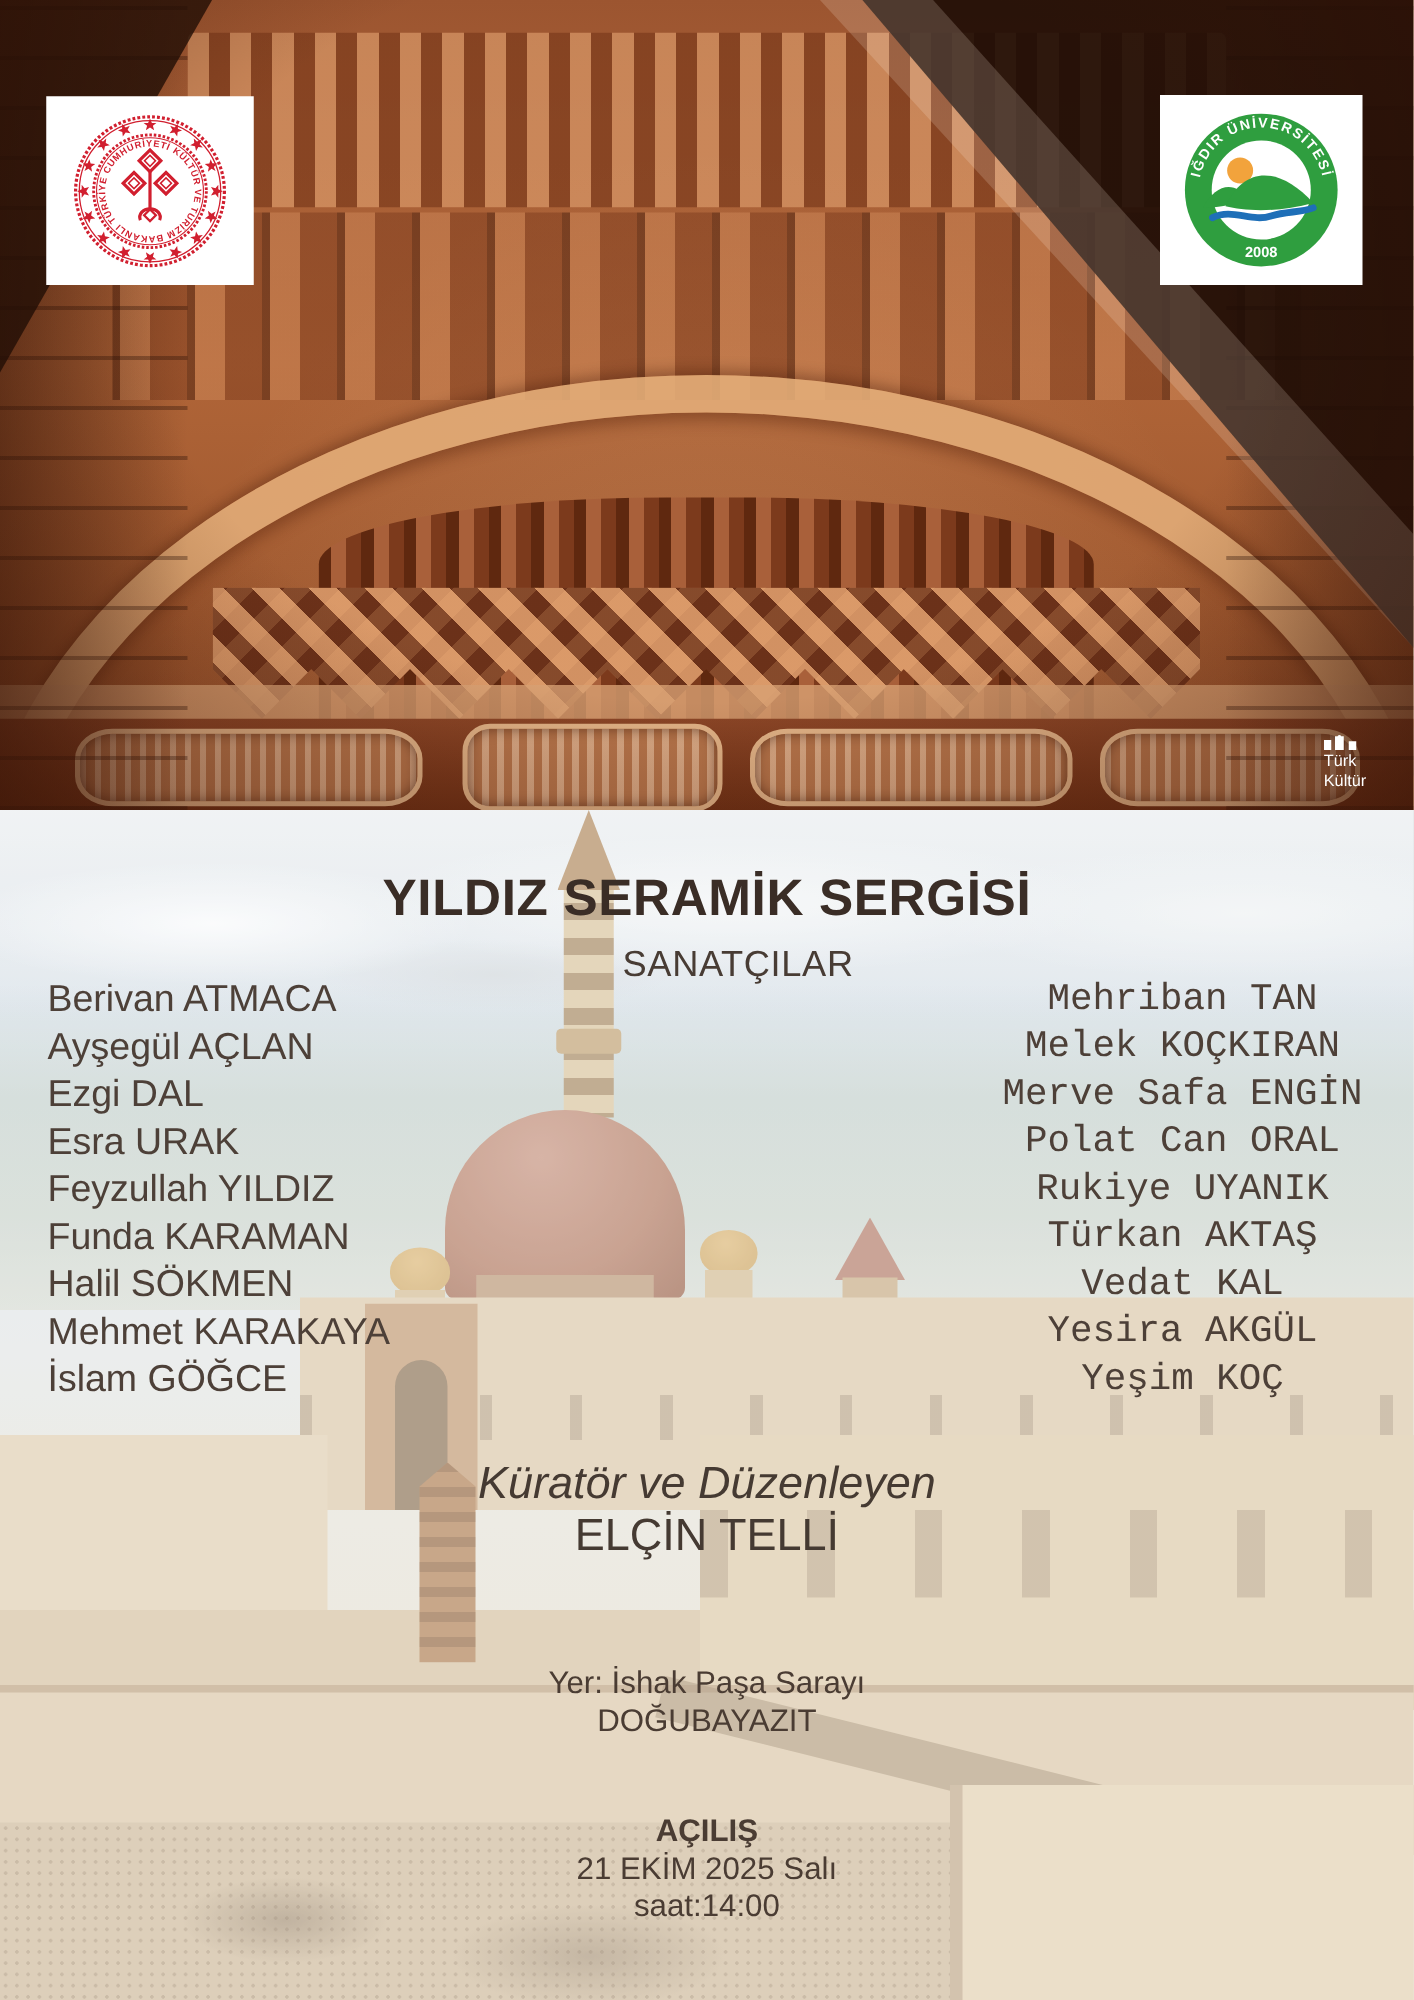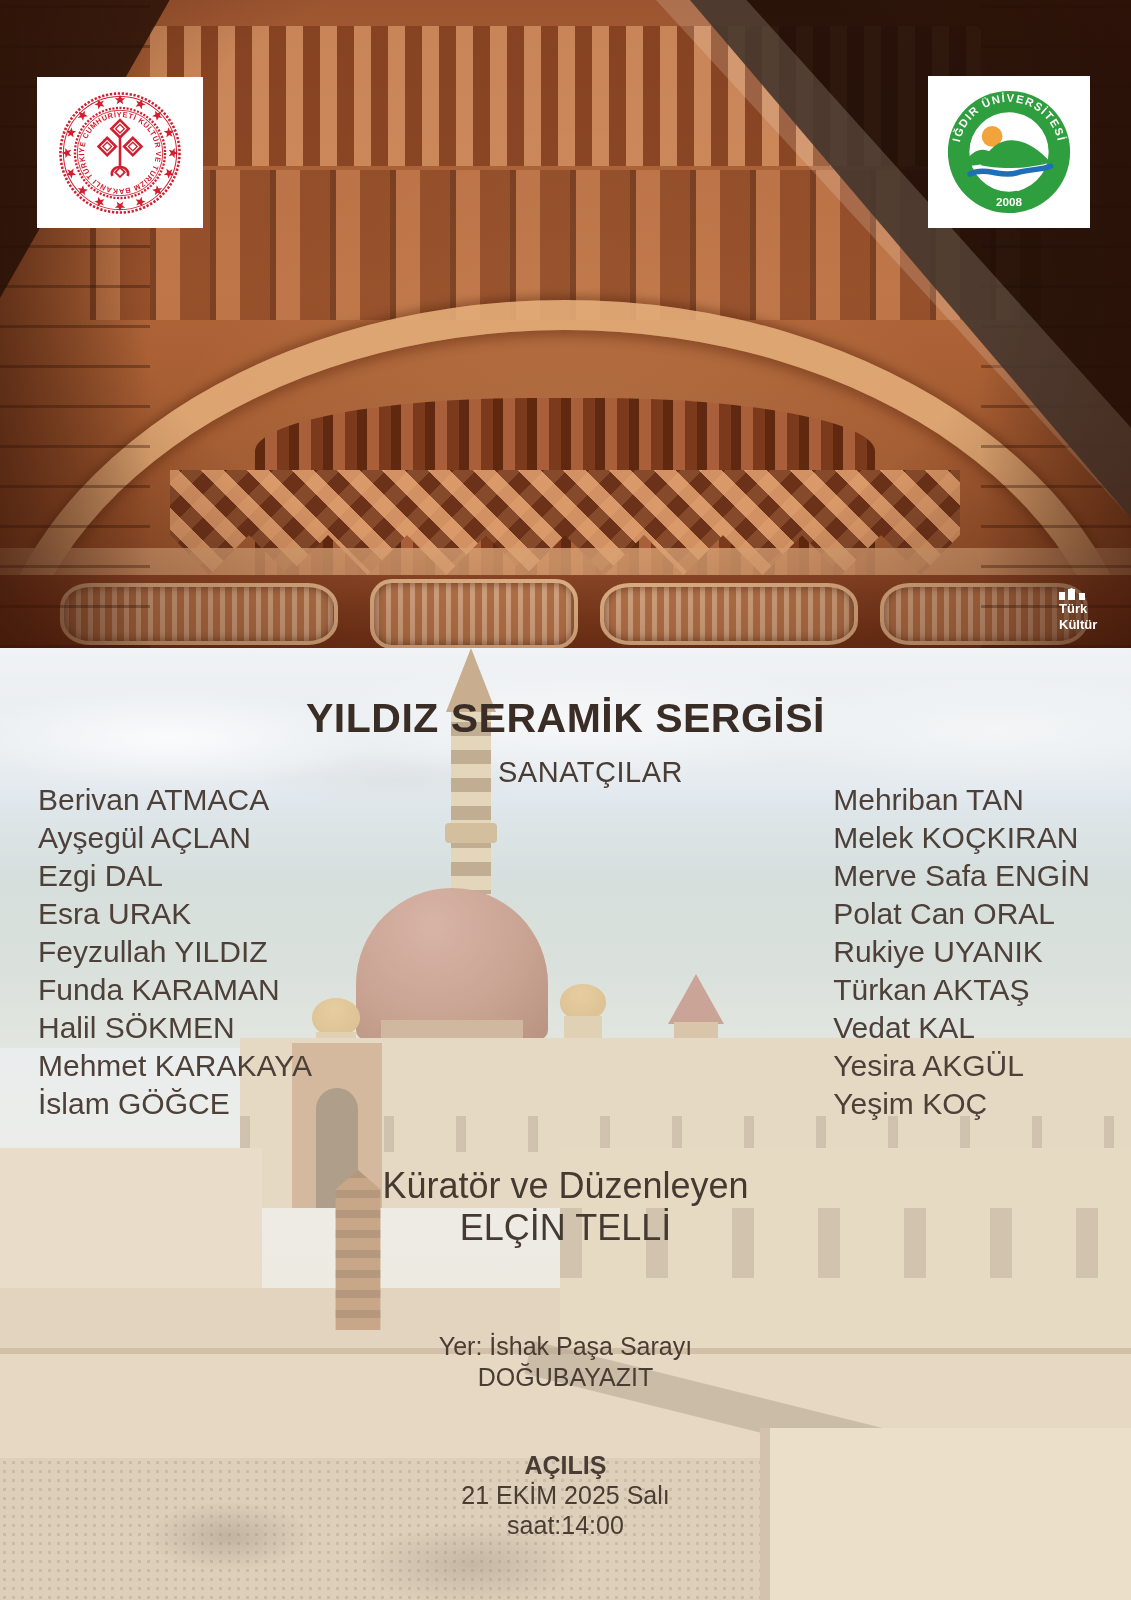--- a/index.html
+++ b/index.html
@@ -45,21 +45,21 @@
   .light-beam{left:0;top:0;width:100%;height:100%;
     background:rgba(255,238,220,.18);clip-path:polygon(58% 0, 66% 0, 100% 66%, 100% 80%);}
   .photo-top::after{content:"";position:absolute;inset:0;
     background:radial-gradient(ellipse at 50% 40%, transparent 55%, rgba(60,22,8,.5) 100%);}
   
   .logo-box{position:absolute;background:#fff;display:flex;align-items:center;justify-content:center;z-index:5;}
   .logo-left{left:37px;top:77px;width:166px;height:151px;}
   .logo-right{left:928px;top:76px;width:162px;height:152px;}
   
   .watermark{position:absolute;right:0;top:588px;width:72px;overflow:hidden;z-index:6;
-    color:#fff;font-size:13px;line-height:16px;text-align:left;font-weight:bold;}
+    color:#fff;font-size:13px;line-height:16px;text-align:left;}
   .watermark svg{display:block;margin-bottom:1px;}
   
   .photo-bottom{position:absolute;left:0;top:648px;width:1131px;height:952px;overflow:hidden;
     background:linear-gradient(180deg,#ccd8e3 0%,#d5dfe8 18%,#dde5eb 32%,#e2e6e6 45%,#e5e2d8 60%,#e7ddcb 100%);}
   .pb{position:absolute;}
   .mountains{left:0;top:0;width:100%;height:165px;
     background:
       radial-gradient(ellipse 300px 70px at 15% 55%, rgba(250,251,252,.95), transparent 70%),
       radial-gradient(ellipse 420px 80px at 52% 45%, rgba(244,246,247,.95), transparent 70%),
       radial-gradient(ellipse 360px 75px at 88% 50%, rgba(240,243,244,.9), transparent 70%),
@@ -112,23 +112,23 @@
   
   .content{position:absolute;inset:0;z-index:10;}
   .content > *{position:absolute;}
   .title{left:0;width:1131px;top:695px;margin:0;text-align:center;
     font-size:41px;font-weight:bold;color:#3a2d26;letter-spacing:.5px;}
   .subtitle{left:0;width:1131px;top:756px;margin:0;text-align:center;transform:translateX(25px);
     font-size:29px;font-weight:normal;color:#483c34;letter-spacing:.5px;}
   .artists{list-style:none;margin:0;padding:0;top:781px;
     font-size:30px;line-height:38px;color:#4d4038;}
   .artists-left{left:38px;text-align:left;}
-  .artists-right{right:41px;text-align:left;}
+  .artists-right{right:41px;text-align:center;font-family:Liberation Mono, monospace;}
   .curator-block{left:0;width:1131px;top:1166px;text-align:center;color:#453a32;}
-  .curator-label{font-size:36px;line-height:40px;}
+  .curator-label{font-size:36px;line-height:40px;font-style:italic;}
   .curator-name{font-size:36px;line-height:44px;}
   .info-block{left:0;width:1131px;top:1331px;text-align:center;
     font-size:25px;line-height:31px;color:#4a3c33;}
   .opening-block{left:0;width:1131px;top:1450px;text-align:center;
     font-size:25px;line-height:30px;color:#4a3c33;}
   .opening-label{font-weight:bold;}
   
   .seal-ring-text{fill:#d11f2f;font-family:"Liberation Sans",sans-serif;font-size:5.8px;font-weight:bold;letter-spacing:.45px;}
   .uni-ring-text{fill:#ffffff;font-family:"Liberation Sans",sans-serif;font-size:8.6px;font-weight:bold;letter-spacing:1.1px;}
   .uni-year{fill:#ffffff;font-family:"Liberation Sans",sans-serif;font-size:9px;font-weight:bold;}

